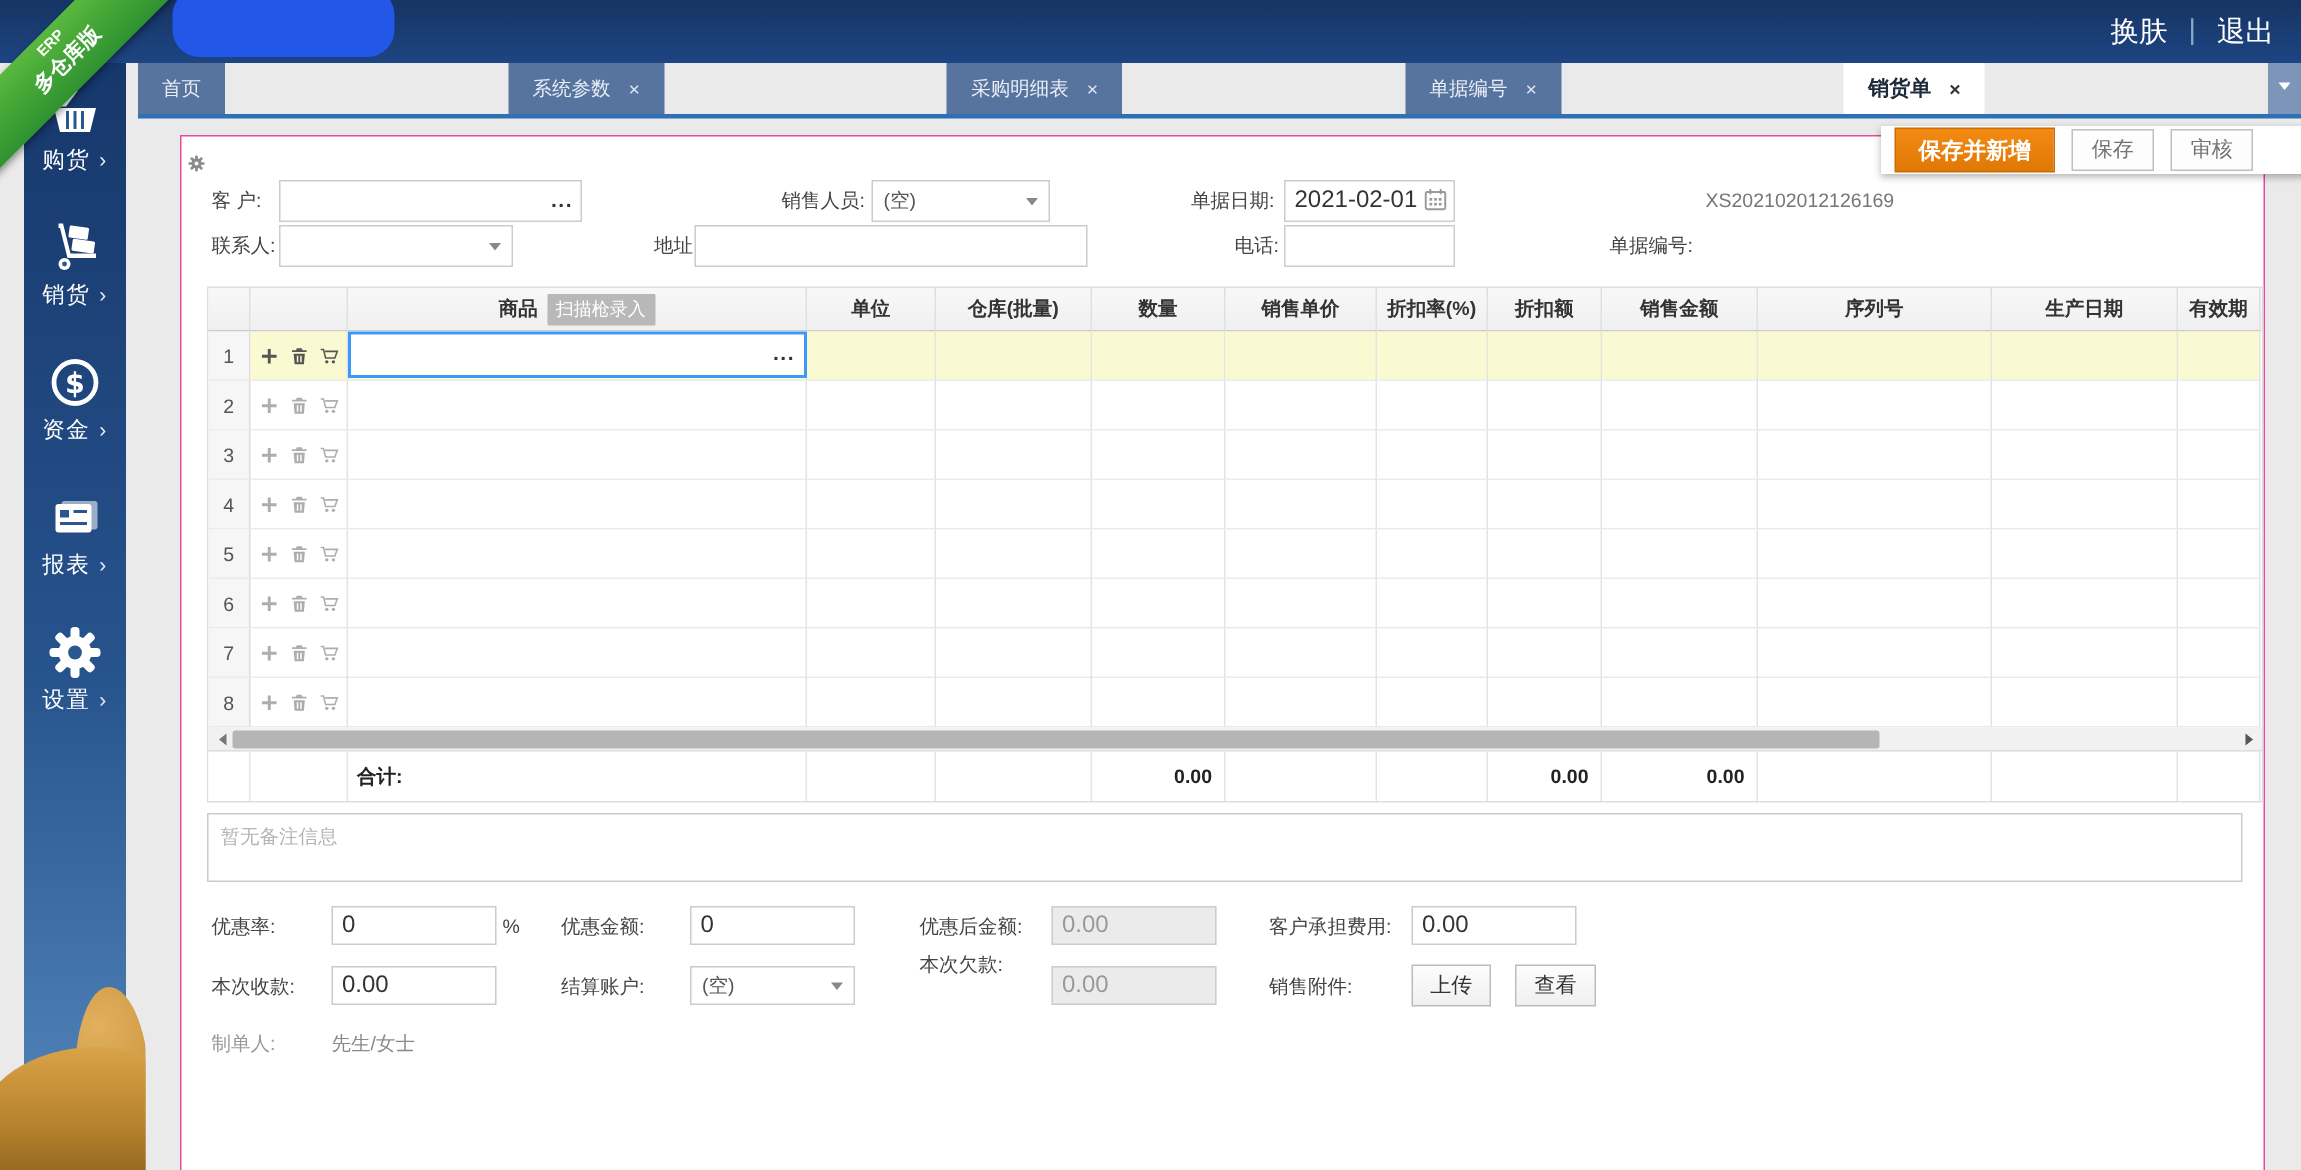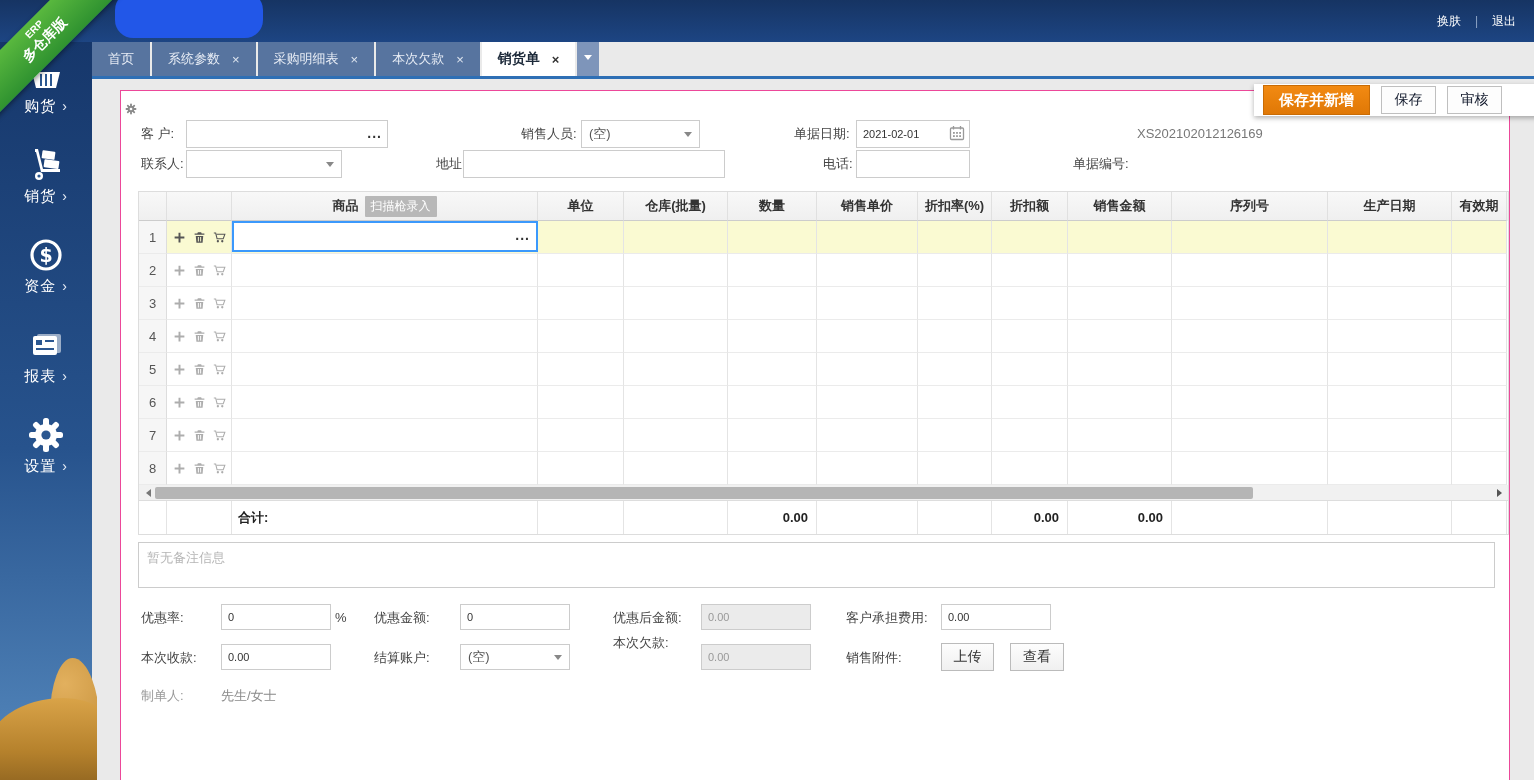--- a/index.html
+++ b/index.html
@@ -6,81 +6,81 @@
   html,body { width:1534px; height:780px; overflow:hidden;
     font-family:"Liberation Sans","DejaVu Sans",sans-serif; background:#eaeaea; }
   #app { position:relative; width:1534px; height:780px; overflow:hidden; }
 
   
   .topbar { position:absolute; left:0; top:0; width:1534px; height:42px;
     background:linear-gradient(180deg,#163463 0%,#1d4583 100%); z-index:30; }
   .logo-chip { position:absolute; left:115px; top:-8px; width:148px; height:46px;
     background:#2257e8; border-radius:18px; z-index:31; }
   .topbar-right { position:absolute; right:18px; top:0; height:42px; display:flex;
-    align-items:center; gap:14px; color:#fff; font-size:12px; z-index:32; }
+    align-items:center; gap:14px; color:#fff; font-size:19px; z-index:32; }
   .topbar-right .link { cursor:pointer; }
   .topbar-right .sep { color:#8fa5c6; }
 
   
   .ribbon { position:absolute; left:-52px; top:16px; width:190px; height:44px;
     background:linear-gradient(180deg,#59b83e,#2f9230); transform:rotate(-45deg);
     box-shadow:0 2px 5px rgba(0,0,0,.4); z-index:60; text-align:center; color:#fff;
     line-height:1.15; padding-top:4px; }
   .ribbon .l1 { font-size:10px; font-weight:bold; display:block; }
   .ribbon .l2 { font-size:14px; font-weight:bold; display:block; }
 
   
-  .sidebar { position:absolute; left:0; top:42px; width:92px; height:738px;
+  .sidebar { position:absolute; left:16px; top:42px; width:68px; height:738px;
     background:linear-gradient(180deg,#16376b 0%,#27538d 55%,#4b7db3 90%,#5587bb 100%);
     z-index:20; }
   .side-item { height:90px; padding-top:13px; text-align:center; cursor:pointer; }
   .side-icon { display:block; height:42px; }
   .side-icon svg { width:40px; height:40px; }
   .side-label { color:#fff; font-size:15px; letter-spacing:1px; }
   .side-label .chev { font-size:14px; margin-left:6px; color:#e8eef7; }
 
   
   .wheat { position:absolute; left:0; top:650px; width:97px; height:130px; z-index:25; overflow:hidden; }
   .wheat .m1 { position:absolute; left:50px; top:8px; width:50px; height:130px;
     background:radial-gradient(circle at 30% 20%,#e2b05e,#c08a33 70%,#9a6b21);
     border-radius:45% 55% 0 0; }
   .wheat .m2 { position:absolute; left:-14px; top:48px; width:130px; height:90px;
     background:linear-gradient(180deg,#d9a348,#b5812c 60%,#8f6420);
     border-radius:60% 40% 0 0; }
 
   
   .tabstrip { position:absolute; left:92px; top:42px; width:1442px; height:34px;
-    display:flex; align-items:stretch; gap:2px; z-index:10; }
+    display:flex; align-items:stretch; gap:2px; z-index:10;justify-content:space-between; }
   .tab { background:#57749f; color:#e9eef6; font-size:13px; display:flex;
     align-items:center; padding:0 16px; gap:12px; cursor:pointer; }
   .tab .x { font-size:13px; color:#dfe6f0; cursor:pointer; }
   .tab.active { background:#ffffff; color:#1d2a3a; font-weight:bold; font-size:14px; }
   .tab.active .x { color:#333; }
   .tab.caret-tab { background:#7e95ba; width:22px; padding:0; justify-content:center; }
   .tab-underline { position:absolute; left:92px; top:76px; width:1442px; height:3px;
     background:#2e6fb5; z-index:10; }
 
   
   .toolbar { position:absolute; left:1254px; top:84px; width:300px; height:32px;
     background:#fff; box-shadow:0 2px 5px rgba(0,0,0,.3); display:flex; align-items:center;
     gap:11px; padding-left:9px; z-index:50; }
   .btn-orange { width:107px; height:30px; background:linear-gradient(180deg,#f28a12,#e07806);
     border:1px solid #c96c05; color:#fff; font-weight:bold; font-size:15px; cursor:pointer;
     font-family:inherit; }
   .btn-plain { width:55px; height:28px; background:#fdfdfd; border:1px solid #bfbfbf;
-    color:#0f172a; font-size:14px; cursor:pointer; font-family:inherit; }
+    color:#737373; font-size:14px; cursor:pointer; font-family:inherit; }
 
   
   .panel { position:absolute; left:120px; top:90px; width:1390px; height:776px;
     background:#fff; border:1px solid #ec4899; z-index:40; }
   .panel-gear { position:absolute; left:4px; top:12px; width:12px; height:12px; }
 
   .lbl { position:absolute; font-size:13px; color:#444; height:28px; line-height:28px; white-space:nowrap; }
   .inp { position:absolute; height:28px; border:1px solid #ccc; background:#fff;
-    font-size:11px; color:#333; padding:0 6px; font-family:inherit; }
+    font-size:16px; color:#333; padding:0 6px; font-family:inherit; }
   .inp.small { height:26px; }
   .inp.disabled { background:#ebebeb; color:#999; }
   .selbox { position:absolute; height:28px; border:1px solid #ccc; background:#fff;
     font-size:13px; color:#555; line-height:26px; padding:0 22px 0 7px; cursor:pointer; }
   .selbox.small { height:26px; line-height:24px; }
   .caret { position:absolute; right:7px; top:11px; width:0; height:0;
     border:4px solid transparent; border-top:5px solid #888; }
   .ellipsis-btn { position:absolute; right:6px; top:0; height:26px; line-height:22px;
     font-weight:bold; color:#333; cursor:pointer; font-size:14px; letter-spacing:1px; }
   .cal-icon { position:absolute; right:5px; top:5px; cursor:pointer; }
@@ -232,21 +232,21 @@
     </div>
     <div class="tab">
       <span>系统参数</span>
       <span class="x">×</span>
     </div>
     <div class="tab">
       <span>采购明细表</span>
       <span class="x">×</span>
     </div>
     <div class="tab">
-      <span>本次欠款</span>
+      <span>单据编号</span>
       <span class="x">×</span>
     </div>
     <div class="tab active">
       <span>销货单</span>
       <span class="x">×</span>
     </div>
     <div class="tab caret-tab">
       <span class="caret" style="position:static;border-top-color:#fff;"></span>
     </div>
   </div>

